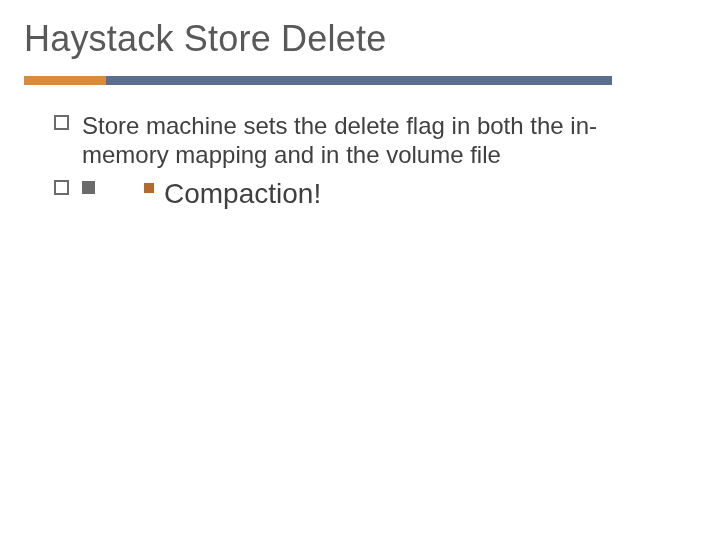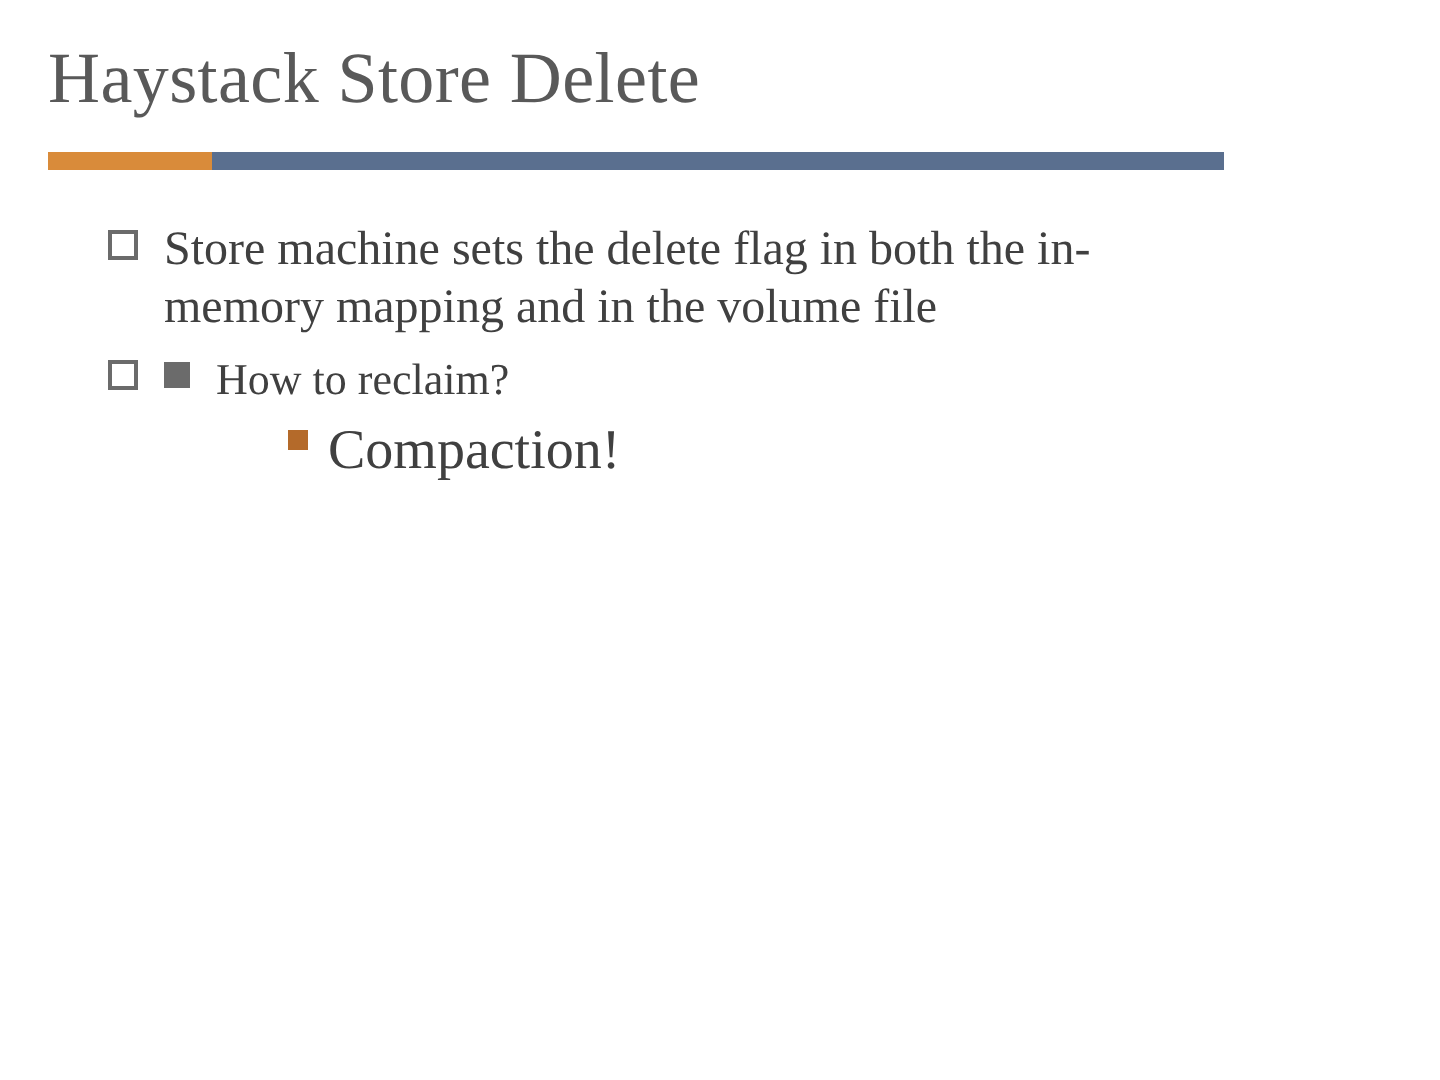--- a/index.html
+++ b/index.html
@@ -1,17 +1,17 @@
 <!DOCTYPE html>
 <html><head>
 <meta charset="utf-8">
 <style>
   * { margin: 0; padding: 0; box-sizing: border-box; }
   html, body { width: 720px; height: 540px; background: #fff; font-family: Arial, Helvetica, sans-serif; color: #3b3b3b; }
-  .slide { width: 636px; height: 540px; position: relative; padding: 18px 24px 0 24px; font-family: Liberation Serif, serif; }
+  .slide { width: 636px; height: 540px; position: relative; padding: 18px 24px 0 24px; }
   .title { font-size: 36px; font-weight: 400; color: #595959; letter-spacing: 0.2px; }
   .rule-wrap { margin-top: 16px; width: 100%; display: flex; }
   .rule-accent { height: 9px; width: 82px; background: #d98b3a; }
   .rule-rest { height: 9px; flex: 1; background: #5a6f8f; }
   .content { margin-top: 26px; padding-left: 30px; padding-right: 12px; }
   .l1 { list-style: none; }
   .l1 > li { position: relative; padding-left: 28px; font-size: 24px; line-height: 1.22; color: #404040; margin-bottom: 2px; }
   .l1 > li .sqo { position: absolute; left: 0; top: 4px; width: 15px; height: 15px; border: 2px solid #6b6b6b; background: transparent; }
   .l2 { list-style: none; margin-top: 6px; }
   .l2 > li { position: relative; padding-left: 26px; font-size: 22px; line-height: 1.28; color: #404040; }
@@ -35,21 +35,20 @@
     <ul class="l1">
       <li>
         <span class="sqo"></span>
         <span>Store machine sets the delete flag in both the in-memory mapping and in the volume file</span>
       </li>
       <li>
         <span class="sqo"></span>
         <ul class="l2">
           <li>
             <span class="sqc"></span>
-            <span>How to reclaim?</span>
             <ul class="l3">
               <li>
                 <span class="sqf"></span>
                 <span>Compaction!</span>
               </li>
             </ul>
           </li>
         </ul>
       </li>
     </ul>

